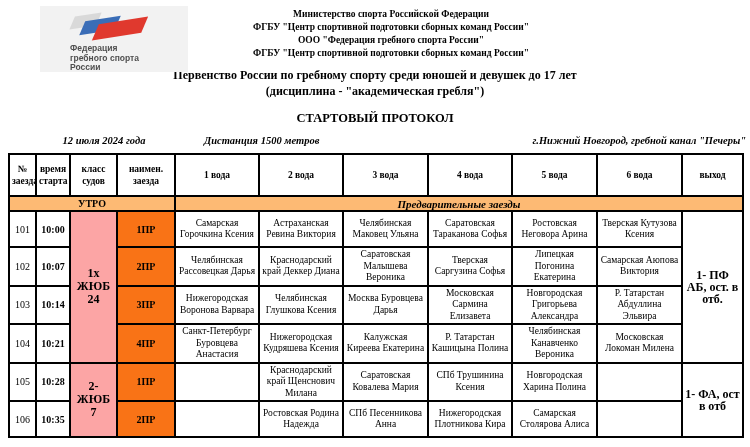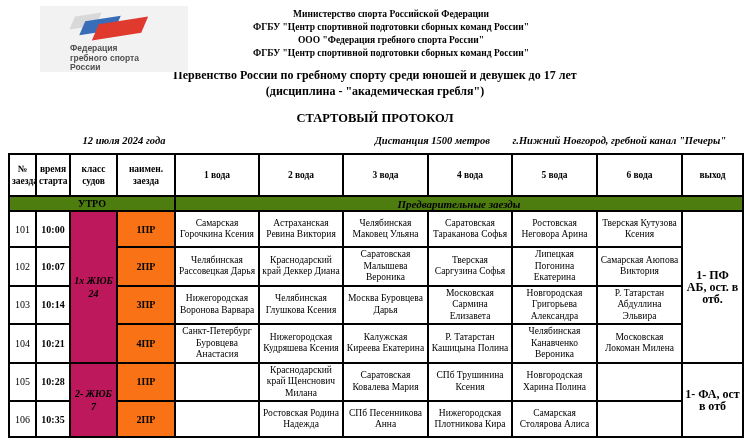--- a/index.html
+++ b/index.html
@@ -29,26 +29,26 @@
     position:absolute; left:30px; top:38px;
     font-family:"Liberation Sans", sans-serif;
     font-size:8.5px; font-weight:bold; line-height:9.5px; color:#4f4f4f;
   }
 
   .title-block { margin-top:7px; text-align:center; }
   .title-line { font-size:12px; font-weight:bold; line-height:16px; }
   .protocol-title { margin-top:12px; text-align:center; font-size:12.5px; font-weight:bold; }
 
   .info-row {
-    margin-top:9px; padding:0 24px;
+    margin-top:9px; padding:0 4px;
     display:flex; align-items:baseline;
     font-size:10.5px; font-weight:bold; font-style:italic;
   }
   .info-date { width:200px; text-align:center; }
-  .info-dist { flex:1; text-align:right; }
+  .info-dist { flex:1; text-align:left; }
   .info-loc  { width:236px; text-align:right; white-space:nowrap; }
 
   
   table.protocol {
     margin:7px 8px 0 8px;
     width:734px;
     border-collapse:collapse;
     table-layout:fixed;
   }
   .protocol th, .protocol td {
@@ -56,28 +56,28 @@
     text-align:center;
     vertical-align:middle;
     padding:1px 2px;
     overflow:hidden;
   }
   .protocol th {
     font-size:9.5px; font-weight:bold;
     white-space:pre-line; line-height:12px; height:42px;
     background:#ffffff;
   }
-  tr.banner-row td { height:15px; background:#4d7c0f; padding:0 2px;text-align:center; }
+  tr.banner-row td { height:15px; background:#fdba74; padding:0 2px;text-align:center; }
   .banner-utro   { font-size:10px; font-weight:bold; }
   .banner-prelim { font-size:11px; font-weight:bold; font-style:italic; }
 
   tr.data-row td { height:36px; }
   .c-num  { font-size:10px; }
   .c-time { font-size:10px; font-weight:bold; }
-  .c-class{ font-size:10px; font-weight:bold; background:#be185d; line-height:13px;font-style:italic; }
+  .c-class{ font-size:12px; font-weight:bold; background:#fca5a5; line-height:13px; }
   .c-heat { font-size:10px; font-weight:bold; background:#f97316; }
   .c-lane { font-size:9.5px; line-height:11.5px; }
   .c-exit { font-size:12px; font-weight:bold; line-height:12px; }
 </style>
 </head>
 <body>
 
 <div class="logo-box">
   <div class="logo-mark">
     <div class="blade blade-gray"></div>

